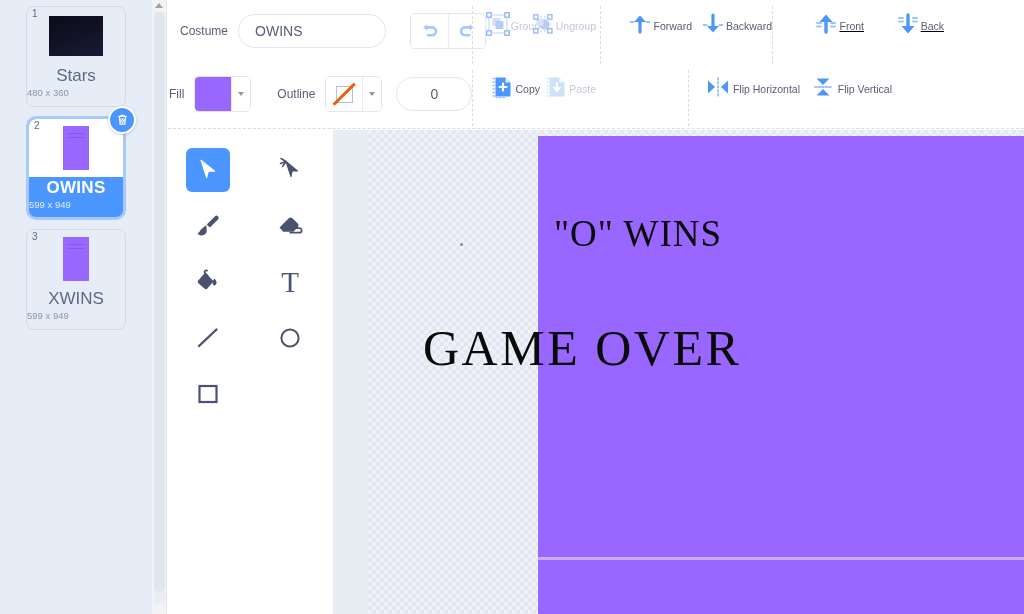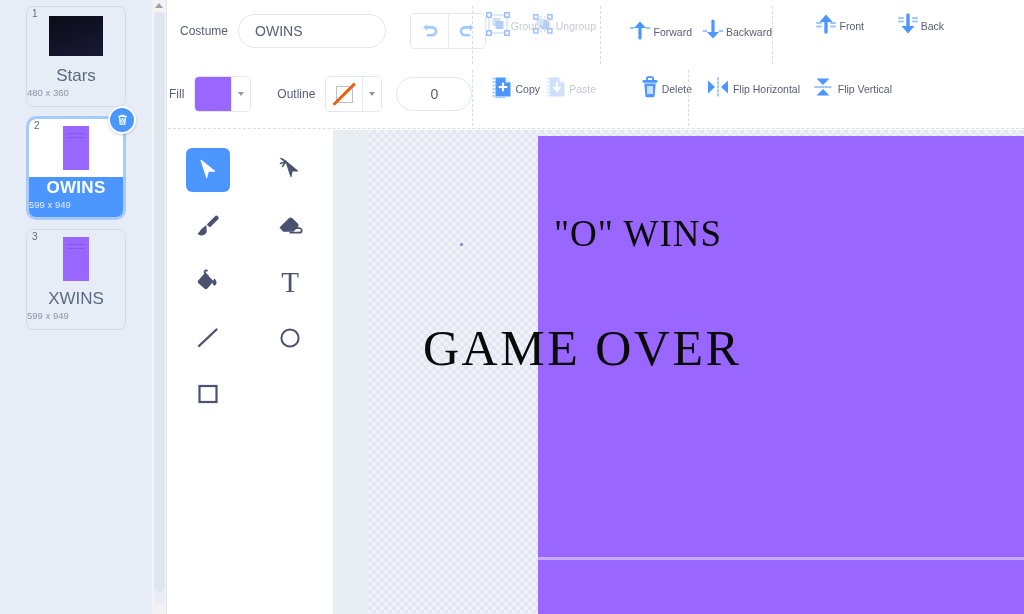--- a/index.html
+++ b/index.html
@@ -414,21 +414,21 @@
                 <rect x="3.8" y="17.8" width="4.2" height="4.2" fill="#fff" stroke="#8ab4f8" stroke-width="1.2"></rect>
                 <rect x="17.8" y="17.8" width="4.2" height="4.2" fill="#fff" stroke="#8ab4f8" stroke-width="1.2"></rect>
               </svg>
             </span>
             <span class="txt">Ungroup</span>
           </button>
         </div>
 
         <div class="vsep" style="left:132px; top:6px; height:58px;"></div>
 
-        <div class="act-grid" style="left:144px; top:15px;">
+        <div class="act-grid" style="left:144px; top:9px;">
           <button class="act-btn wide">
             <span class="ico">
               <svg width="26" height="26" viewBox="0 0 26 26">
                 <path d="M13 21V7" stroke="#4c97ff" stroke-width="3.2" stroke-linecap="round"></path>
                 <path d="M13 4.5 19 11H7z" fill="#4c97ff"></path>
                 <path d="M3.5 11h3M19.5 11h3" stroke="#9dc4fb" stroke-width="2" stroke-linecap="round"></path>
               </svg>
             </span>
             <span class="txt">Forward</span>
           </button>
@@ -439,21 +439,21 @@
                 <path d="M13 21.5 19 15H7z" fill="#4c97ff"></path>
                 <path d="M3.5 14h3M19.5 14h3" stroke="#9dc4fb" stroke-width="2" stroke-linecap="round"></path>
               </svg>
             </span>
             <span class="txt">Backward</span>
           </button>
         </div>
 
         <div class="vsep" style="left:304px; top:6px; height:58px;"></div>
 
-        <div class="act-grid" style="left:316px; top:9px;">
+        <div class="act-grid" style="left:316px; top:9px;text-decoration:underline;">
           <button class="act-btn wide">
             <span class="ico">
               <svg width="26" height="26" viewBox="0 0 26 26">
                 <path d="M13 21V8" stroke="#4c97ff" stroke-width="3.4" stroke-linecap="round"></path>
                 <path d="M13 3.5 19.5 11h-13z" fill="#4c97ff"></path>
                 <path d="M4 12h4M18 12h4M4 15.5h4M18 15.5h4" stroke="#9dc4fb" stroke-width="2" stroke-linecap="round"></path>
               </svg>
             </span>
             <span class="txt">Front</span>
           </button>
@@ -487,33 +487,20 @@
                 <path d="M4.5 3.5h10l5 5v14h-15z" fill="#cfe0fb"></path>
                 <path d="M14.5 3.5v5h5" fill="#ffffff" opacity=".8"></path>
                 <path d="M12 9v7.5l-3-3M12 16.5l3-3" stroke="#ffffff" stroke-width="2" stroke-linecap="round" fill="none"></path>
                 <path d="M2 4.5h1.5M2 8h1.5M2 11.5h1.5M2 15h1.5M2 18.5h1.5M2 22h1.5" stroke="#dfe9f8" stroke-width="1.6" stroke-linecap="round"></path>
               </svg>
             </span>
             <span class="txt">Paste</span>
           </button>
         </div>
 
-        <div class="act-grid" style="left:144px; top:72px;">
-          <button class="act-btn wide">
-            <span class="ico">
-              <svg width="24" height="26" viewBox="0 0 24 26">
-                <rect x="4.5" y="6" width="15" height="2.8" rx="1.2" fill="#4c97ff"></rect>
-                <path d="M9 6V4.2c0-.6.5-1.1 1.1-1.1h3.8c.6 0 1.1.5 1.1 1.1V6" fill="none" stroke="#4c97ff" stroke-width="1.9"></path>
-                <path d="M6.3 9.5h11.4l-1.1 12.2c-.1.9-.8 1.6-1.7 1.6H9.1c-.9 0-1.6-.7-1.7-1.6z" fill="#4c97ff"></path>
-                <path d="M10 12.5v7M12 12.5v7M14 12.5v7" stroke="#ffffff" stroke-width="1.4" stroke-linecap="round"></path>
-              </svg>
-            </span>
-            <span class="txt">Delete</span>
-          </button>
-        </div>
 
         <div class="vsep" style="left:220px; top:70px; height:56px;"></div>
 
         <div class="act-grid" style="left:232px; top:72px;">
           <button class="act-btn" style="width:100px">
             <span class="ico">
               <svg width="30" height="24" viewBox="0 0 30 24">
                 <path d="M5 5.5 12 12l-7 6.5z" fill="#4c97ff"></path>
                 <path d="M25 5.5 18 12l7 6.5z" fill="#4c97ff"></path>
                 <path d="M15 3v1.8M15 7v1.8M15 11v1.8M15 15v1.8M15 19v1.8" stroke="#9dc4fb" stroke-width="1.8" stroke-linecap="round"></path>

